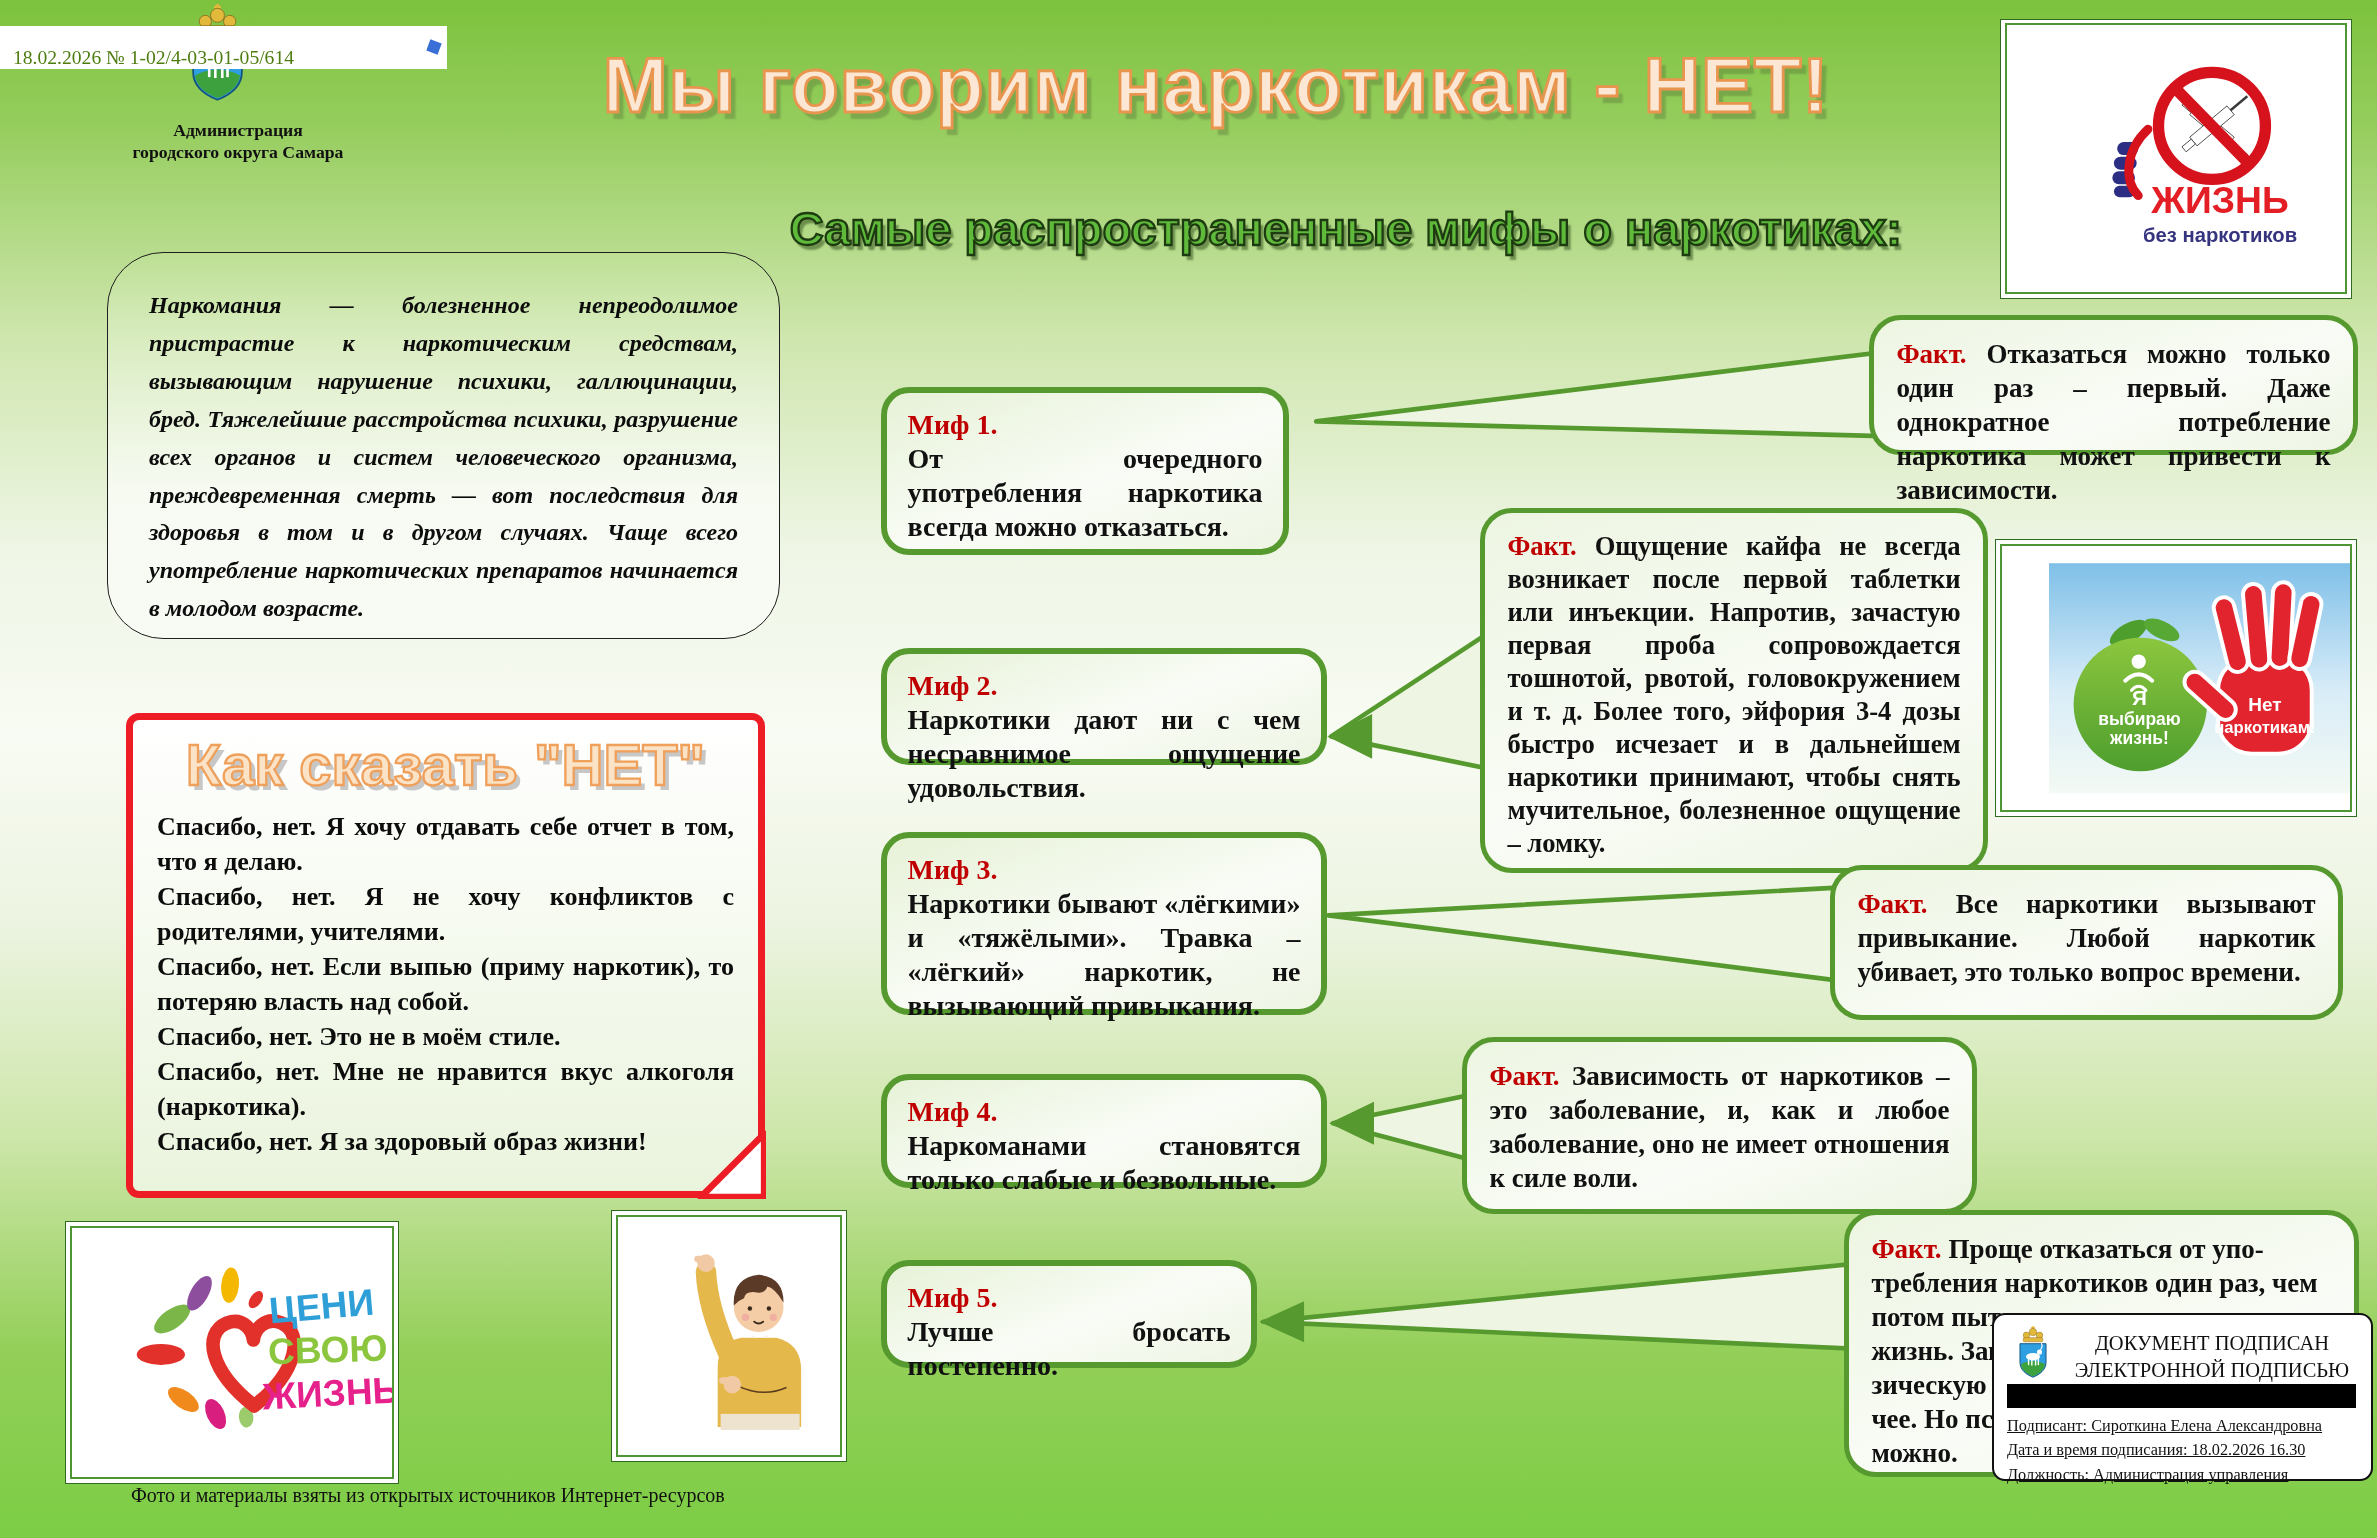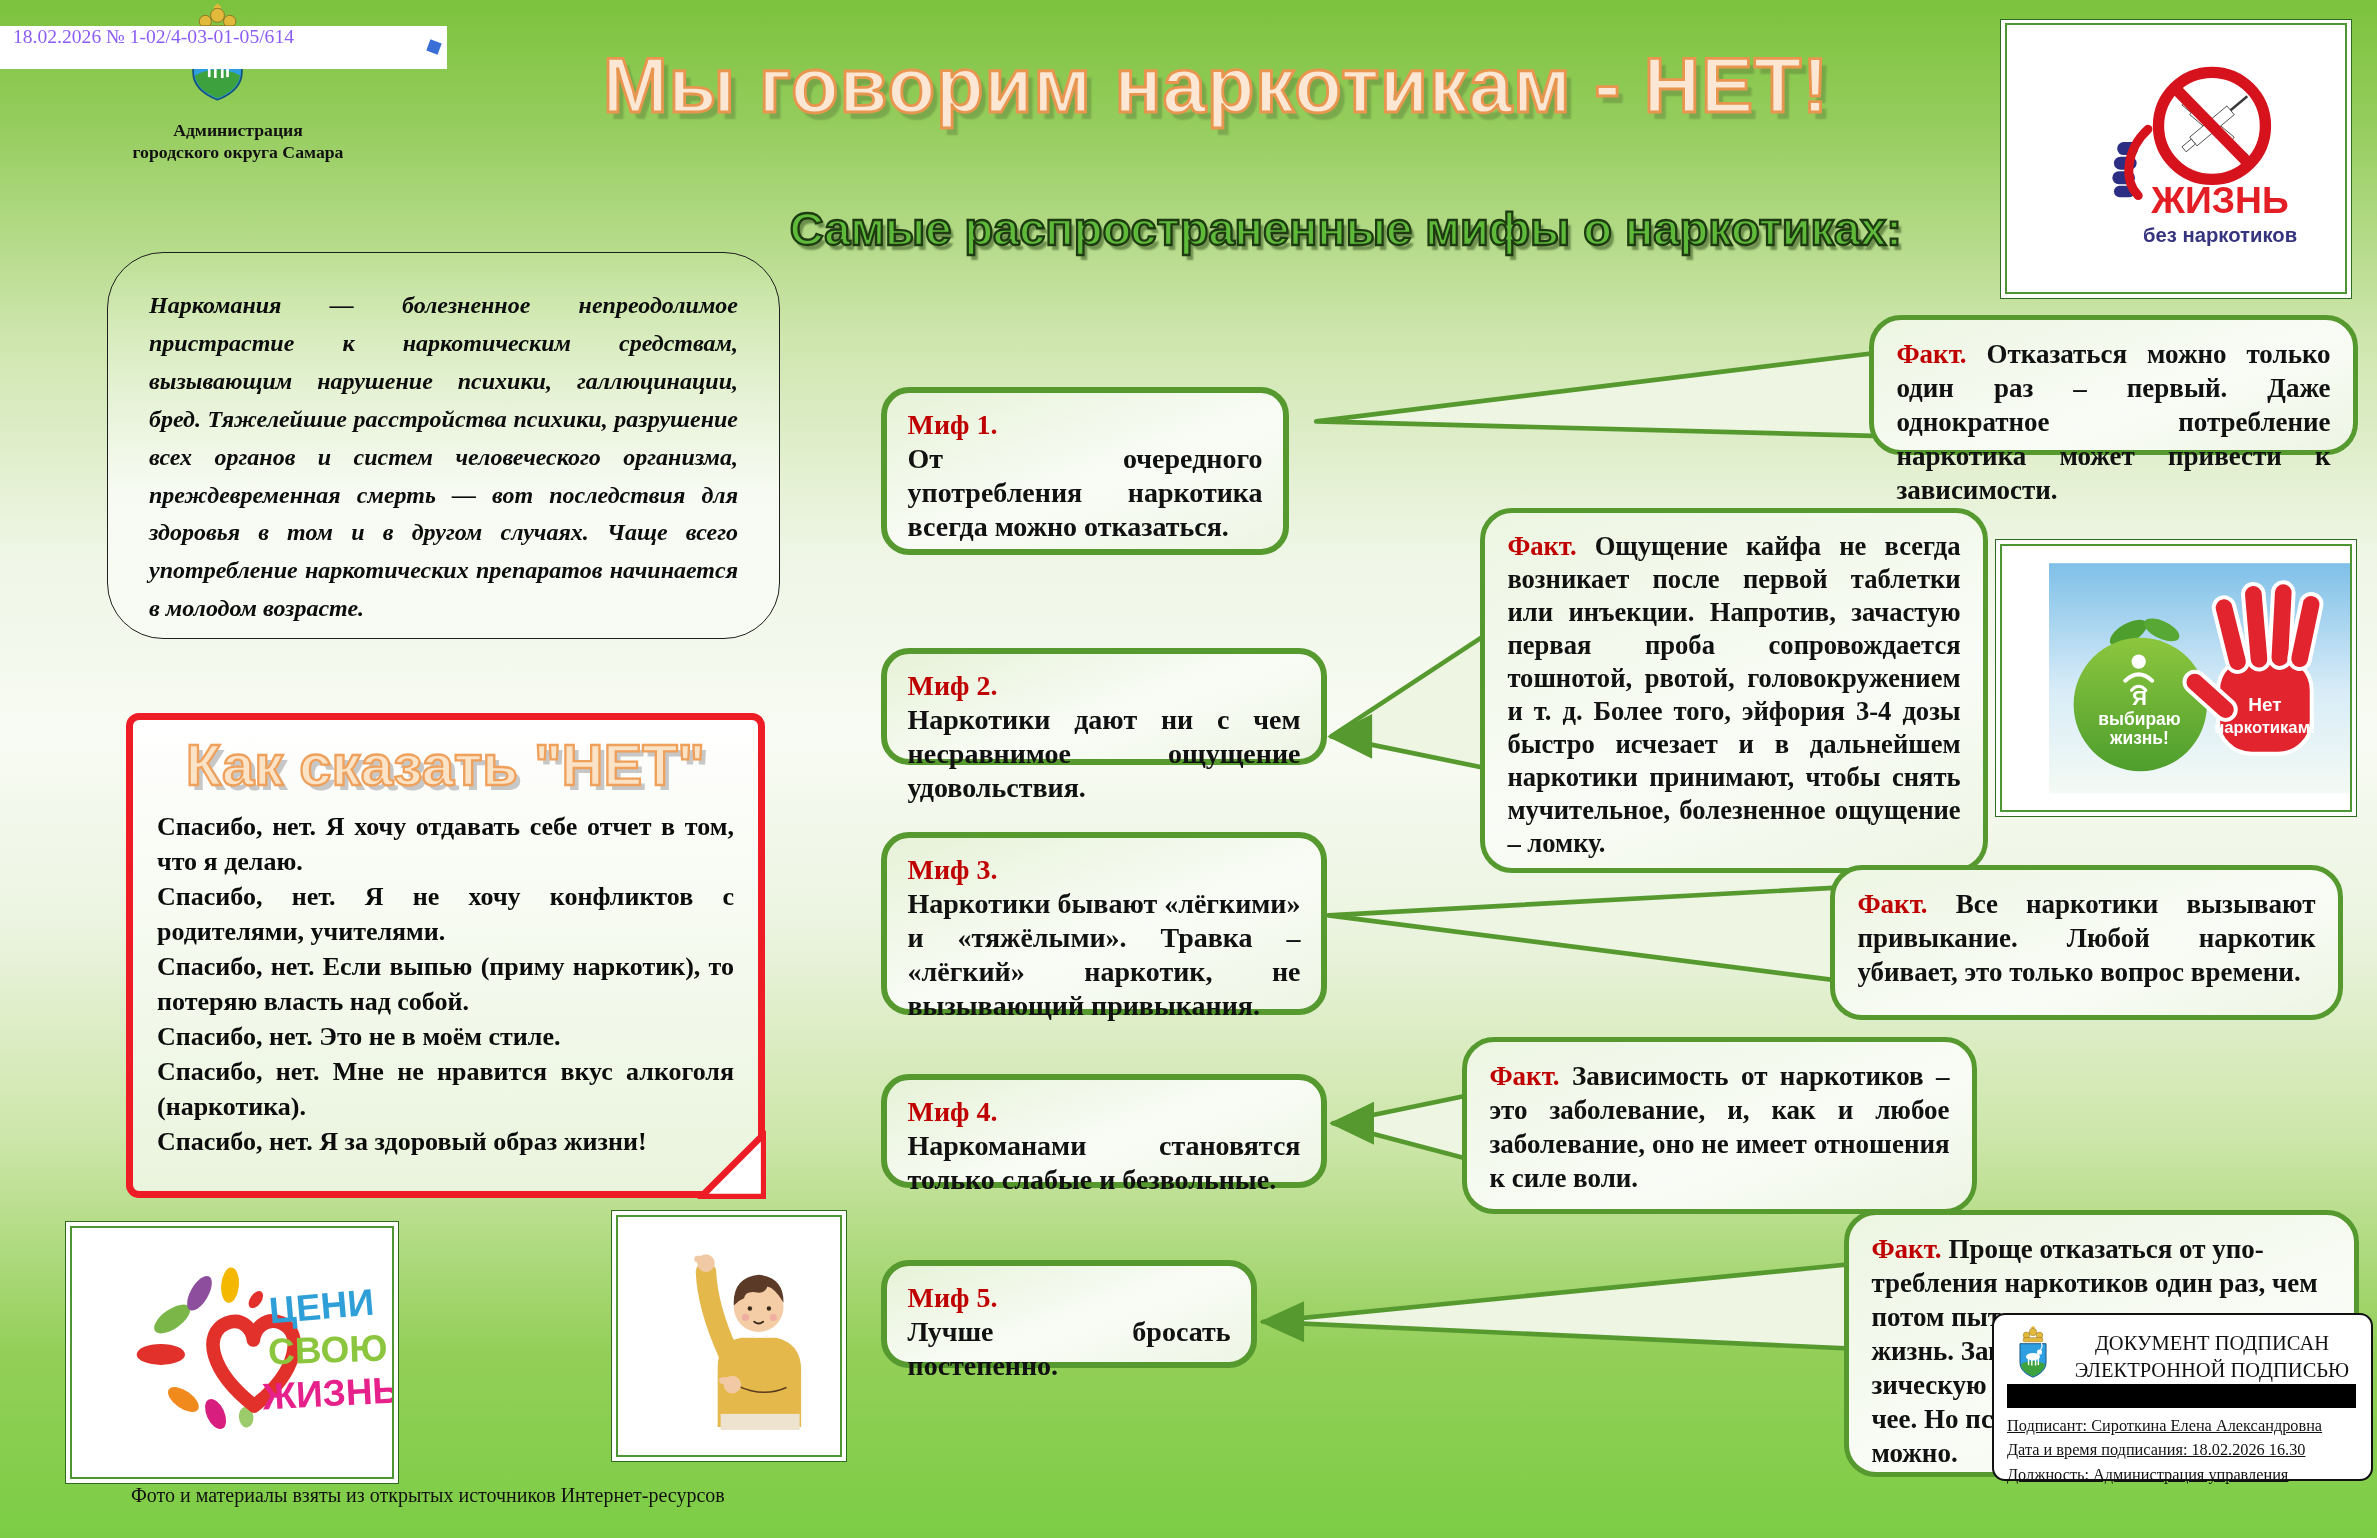--- a/index.html
+++ b/index.html
@@ -3,21 +3,21 @@
 <meta charset="utf-8">
 <style>
   html,body{margin:0;padding:0;}
   body{width:2377px;height:1538px;font-family:"Liberation Serif",serif;}
   .page{position:relative;width:2377px;height:1538px;overflow:hidden;
     background:linear-gradient(180deg,#7cc23d 0%,#95cd5d 8%,#cfe6ae 22%,#eff6e6 36%,#f8fbf3 48%,#ecf4e1 60%,#cde6a9 74%,#93cf58 88%,#7ccd45 100%);}
   .abs{position:absolute;}
   #connectors{position:absolute;left:0;top:0;width:2377px;height:1538px;z-index:1;pointer-events:none;}
 
   .doc-band{left:0;top:26px;width:447px;height:43px;background:#fff;z-index:3;
-    font:19.6px "Liberation Serif",serif;color:#8b5cf6;display:flex;align-items:flex-start;padding-left:13px;box-sizing:border-box;}
+    font:19.6px "Liberation Serif",serif;color:#4d7c0f;display:flex;align-items:flex-end;padding-left:13px;box-sizing:border-box;}
   .doc-band .bluetick{position:absolute;right:7.5px;top:15px;width:12px;height:12px;background:#3a6fd8;transform:rotate(20deg);}
   .coat-large{left:173px;top:3.7px;width:89px;height:101px;z-index:2;}
   .org-name{left:56px;top:119px;width:364px;text-align:center;z-index:2;
     font:700 17.7px/1.25 "Liberation Serif",serif;color:#111;}
 
   .main-title{left:503px;top:43px;width:1426px;text-align:center;z-index:2;margin:0;
     font:800 78px/1.1 "Liberation Sans",sans-serif;color:#FBE7D3;letter-spacing:0.9px;
     -webkit-text-stroke:2.8px #E8954F;text-shadow:5.6px 6.5px 1.9px rgba(94,126,60,.45);}
   .subtitle{left:783px;top:203px;width:1119px;text-align:right;z-index:2;margin:0;
     font:800 47px/1.1 "Liberation Sans",sans-serif;color:#5FBA3B;

